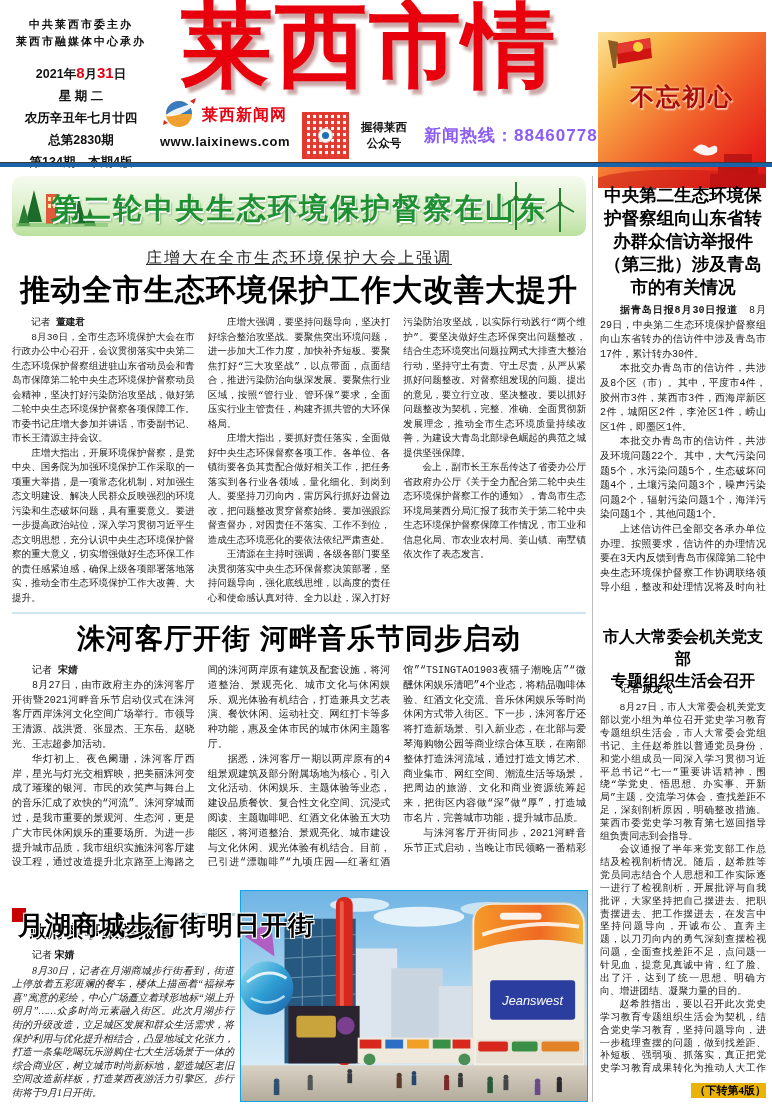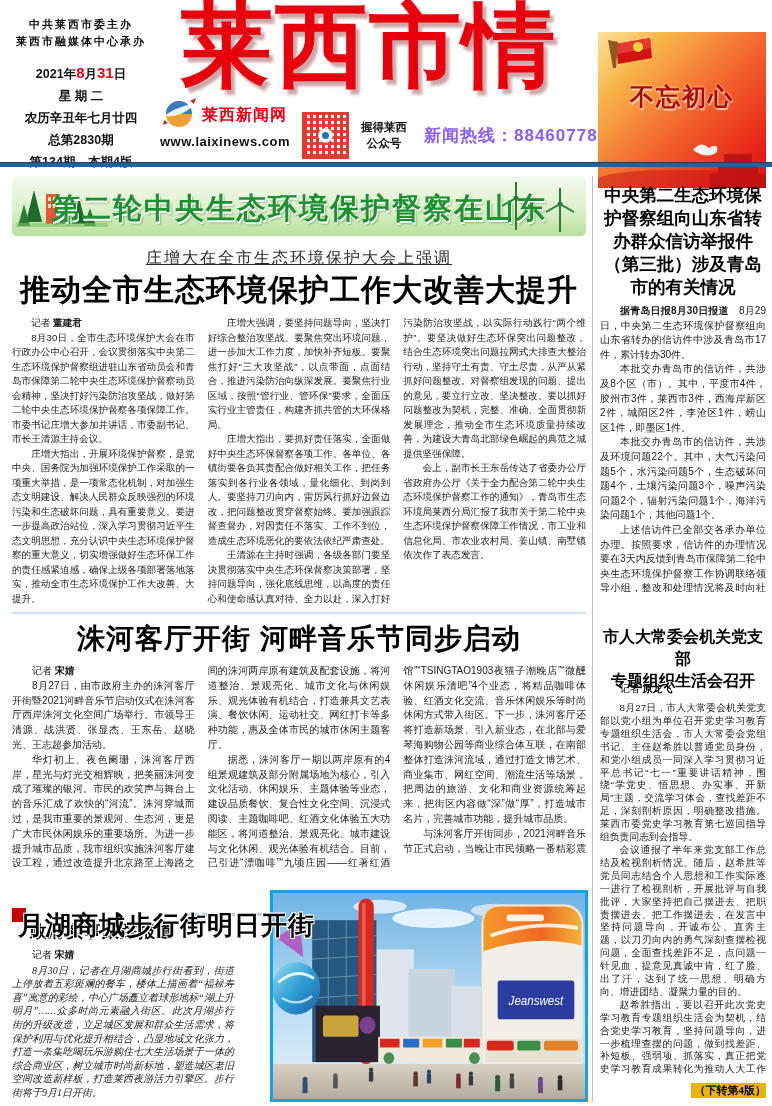--- a/index.html
+++ b/index.html
@@ -36,34 +36,34 @@
     font-weight:900; font-size:24px; line-height:33px; color:#a80b0b; letter-spacing:2px;
     text-shadow:0 0 3px rgba(255,240,200,.9), 1px 2px 1px rgba(255,255,255,.55); }
   .slogan-deco { position:absolute; left:0; top:0; width:100%; height:100%; }
   .masthead-rule { position:absolute; left:0; top:162px; width:772px; height:5px;
     background:#1a63a8; border-top:1px solid #3c3c3c; }
 
   
   .vdiv { position:absolute; left:592px; top:176px; width:1px; height:926px; background:#bdbdbd; }
 
   
-  .campaign { position:absolute; left:12px; top:176px; width:574px; height:60px; border-radius:5px; overflow:hidden;
+  .campaign { position:absolute; left:12px; top:176px; width:574px; height:60px; border-radius:10px; overflow:hidden;
     background:linear-gradient(180deg,#f5fbef 0%, #ddf0cc 55%, #b9e09d 100%); }
   .campaign-text { position:absolute; left:0; top:13px; width:100%; text-align:center;
     font-weight:900; font-size:29px; letter-spacing:2px; color:#1f9032;
     text-shadow:1px 2px 0 #ffffff, 2px 3px 2px rgba(20,90,20,.35); white-space:nowrap; }
   .campaign svg { position:absolute; top:0; height:60px; }
   .camp-left { left:4px; } .camp-right { right:4px; }
 
   
   .kicker { position:absolute; left:12px; top:248px; width:574px; text-align:center;
     font-family:"Liberation Serif", serif; font-size:16px; color:#2b2b2b; letter-spacing:2px;text-decoration:underline; }
   .headline-1 { position:absolute; left:12px; top:270px; width:574px; text-align:center;
     font-weight:900; font-size:30px; letter-spacing:1px; color:#000; white-space:nowrap; }
-  .body-cols { font-family:Liberation Sans, sans-serif; color:#1a1a1a; text-align:justify; overflow:hidden; }
+  .body-cols { font-family:Liberation Mono, monospace; color:#1a1a1a; text-align:justify; overflow:hidden; }
   .body-cols p { text-indent:2em; }
   .lead-body { position:absolute; left:12px; top:316px; width:574px; height:292px;
     column-count:3; column-gap:13px; column-fill:auto; font-size:9.6px; line-height:14.5px; }
   .byline { text-indent:2em; }
   .byline b { font-weight:bold; }
 
   .light-rule { position:absolute; left:12px; top:612px; width:574px; height:2px; background:#cde4f1; }
 
   
   .headline-2 { position:absolute; left:12px; top:620px; width:574px; text-align:center;
@@ -79,21 +79,21 @@
 
   
   .ml-wrap { position:absolute; left:12px; top:906px; width:574px; height:198px; }
   .ml-headline { position:absolute; left:6px; top:2px; width:430px; z-index:3;
     font-weight:900; font-size:26px; color:#000; letter-spacing:1px; white-space:nowrap;
     text-shadow:1px 1px 0 #fff, -1px -1px 0 #fff, 1px -1px 0 #fff, -1px 1px 0 #fff; }
   .ml-body { position:absolute; left:0; top:42px; width:222px; font-family:"Liberation Serif", serif;
     font-size:10px; line-height:13.6px; text-align:justify; color:#1a1a1a; }
   .ml-body .byline { font-style:normal; margin-bottom:2px; }
   .ml-body p.kai { text-indent:2em; font-style:italic; }
-  .ml-photo { position:absolute; right:-2px; top:-16px; width:318px; height:212px; z-index:1; border:3px solid #0ea5e9; }
+  .ml-photo { position:absolute; right:-2px; top:-16px; width:348px; height:212px; z-index:1; border:1px solid #0ea5e9; }
 
   
   .right-col { position:absolute; left:600px; top:176px; width:166px; height:928px; }
   .ra1-title { position:absolute; left:0; top:8px; width:166px; text-align:center;
     font-weight:900; font-size:17.5px; line-height:23px; color:#000; }
   .ra1-body { position:absolute; left:0; top:128px; width:166px; height:288px;
     font-size:10px; line-height:14.6px; }
   .ra2-title { position:absolute; left:0; top:450px; width:166px; text-align:center;
     font-weight:900; font-size:16px; line-height:22px; color:#000; }
   .ra2-byline { position:absolute; left:0; top:506px; width:166px;

